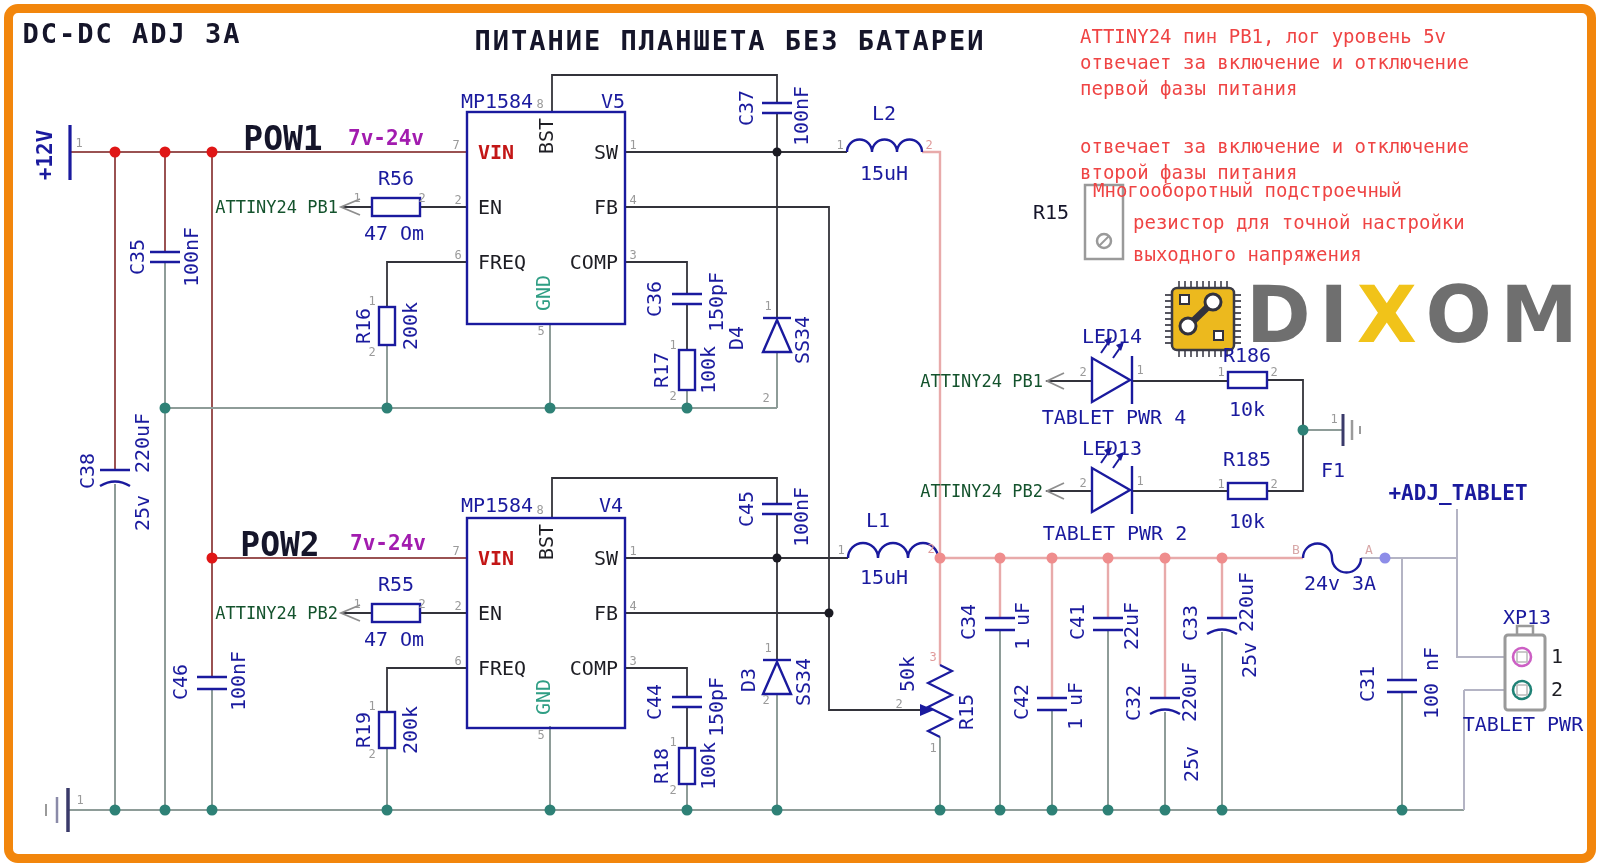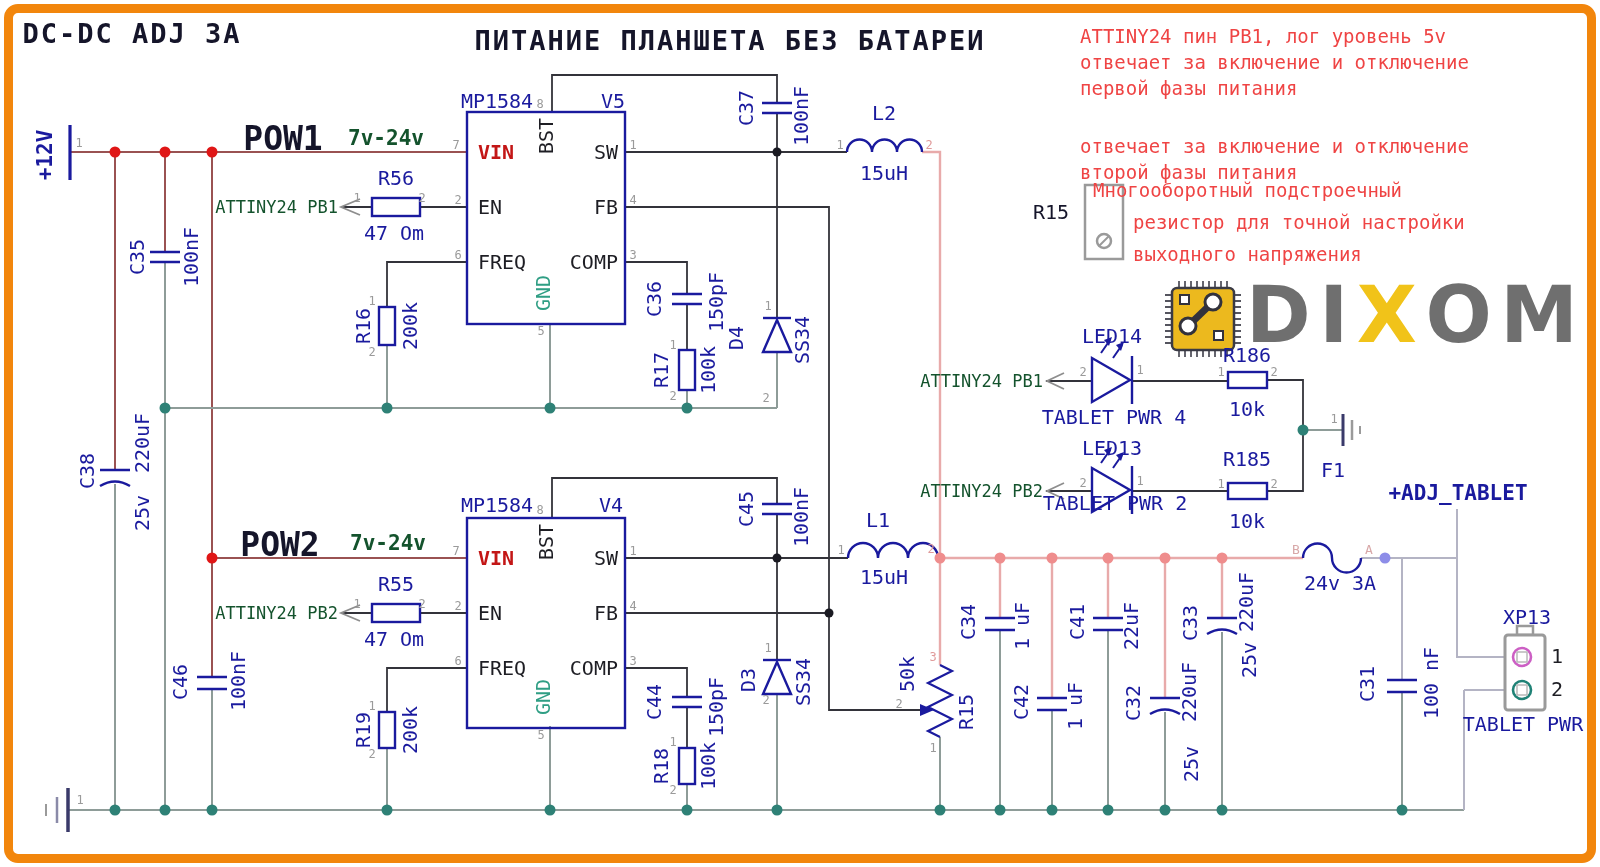--- a/index.html
+++ b/index.html
@@ -10,21 +10,21 @@
   .lab{position:absolute;transform:translate(-50%,-50%);white-space:nowrap;
        font-size:20px;color:#1a1a9e;line-height:1;}
   .vlab{position:absolute;transform:translate(-50%,-50%) rotate(-90deg);white-space:nowrap;
         font-size:20px;color:#1a1a9e;line-height:1;}
   .llab{position:absolute;transform:translate(0,-50%);white-space:nowrap;
         font-size:19px;color:#ef4444;line-height:1;}
   .rlab{position:absolute;transform:translate(-100%,-50%);white-space:nowrap;
         font-size:17px;color:#14532d;line-height:1;}
   .b{font-weight:bold}
   .blk{color:#15152a}
-  .red{color:#14532d}
+  .red{color:#a21caf}
   .teal{color:#2f9e84}
   .pnk{color:#d8a8a8}
   .pn{font-size:12px;color:#9a9a9a}
   .pn3{font-size:12px;color:#e09a9a}
   .t26{font-size:33px}
   .t27{font-size:27px;letter-spacing:2px}
   .t21{font-size:21px}
   .t13{font-size:13px}
   #dixom{position:absolute;left:1246px;top:282px;width:332px;height:66px;display:flex;
          justify-content:space-between;align-items:center;
@@ -379,21 +379,21 @@
 
 <span class="lab" style="left:1112px;top:336px">LED14</span>
 <span class="lab" style="left:1114px;top:417px">TABLET PWR 4</span>
 <span class="lab pn" style="left:1083px;top:372px">2</span>
 <span class="lab pn" style="left:1140px;top:370px">1</span>
 <span class="lab" style="left:1247px;top:355px">R186</span>
 <span class="lab" style="left:1247px;top:409px">10k</span>
 <span class="lab pn" style="left:1221px;top:372px">1</span>
 <span class="lab pn" style="left:1274px;top:372px">2</span>
 <span class="lab" style="left:1112px;top:448px">LED13</span>
-<span class="lab" style="left:1115px;top:503px">TABLET PWR 2</span>
+<span class="lab" style="left:1115px;top:533px">TABLET PWR 2</span>
 <span class="lab pn" style="left:1083px;top:483px">2</span>
 <span class="lab pn" style="left:1140px;top:481px">1</span>
 <span class="lab" style="left:1247px;top:459px">R185</span>
 <span class="lab" style="left:1247px;top:521px">10k</span>
 <span class="lab pn" style="left:1221px;top:484px">1</span>
 <span class="lab pn" style="left:1274px;top:484px">2</span>
 <span class="lab pn" style="left:1334px;top:419px">1</span>
 <span class="lab pn" style="left:80px;top:800px">1</span>
 
 <span class="lab" style="left:1333px;top:470px">F1</span>

